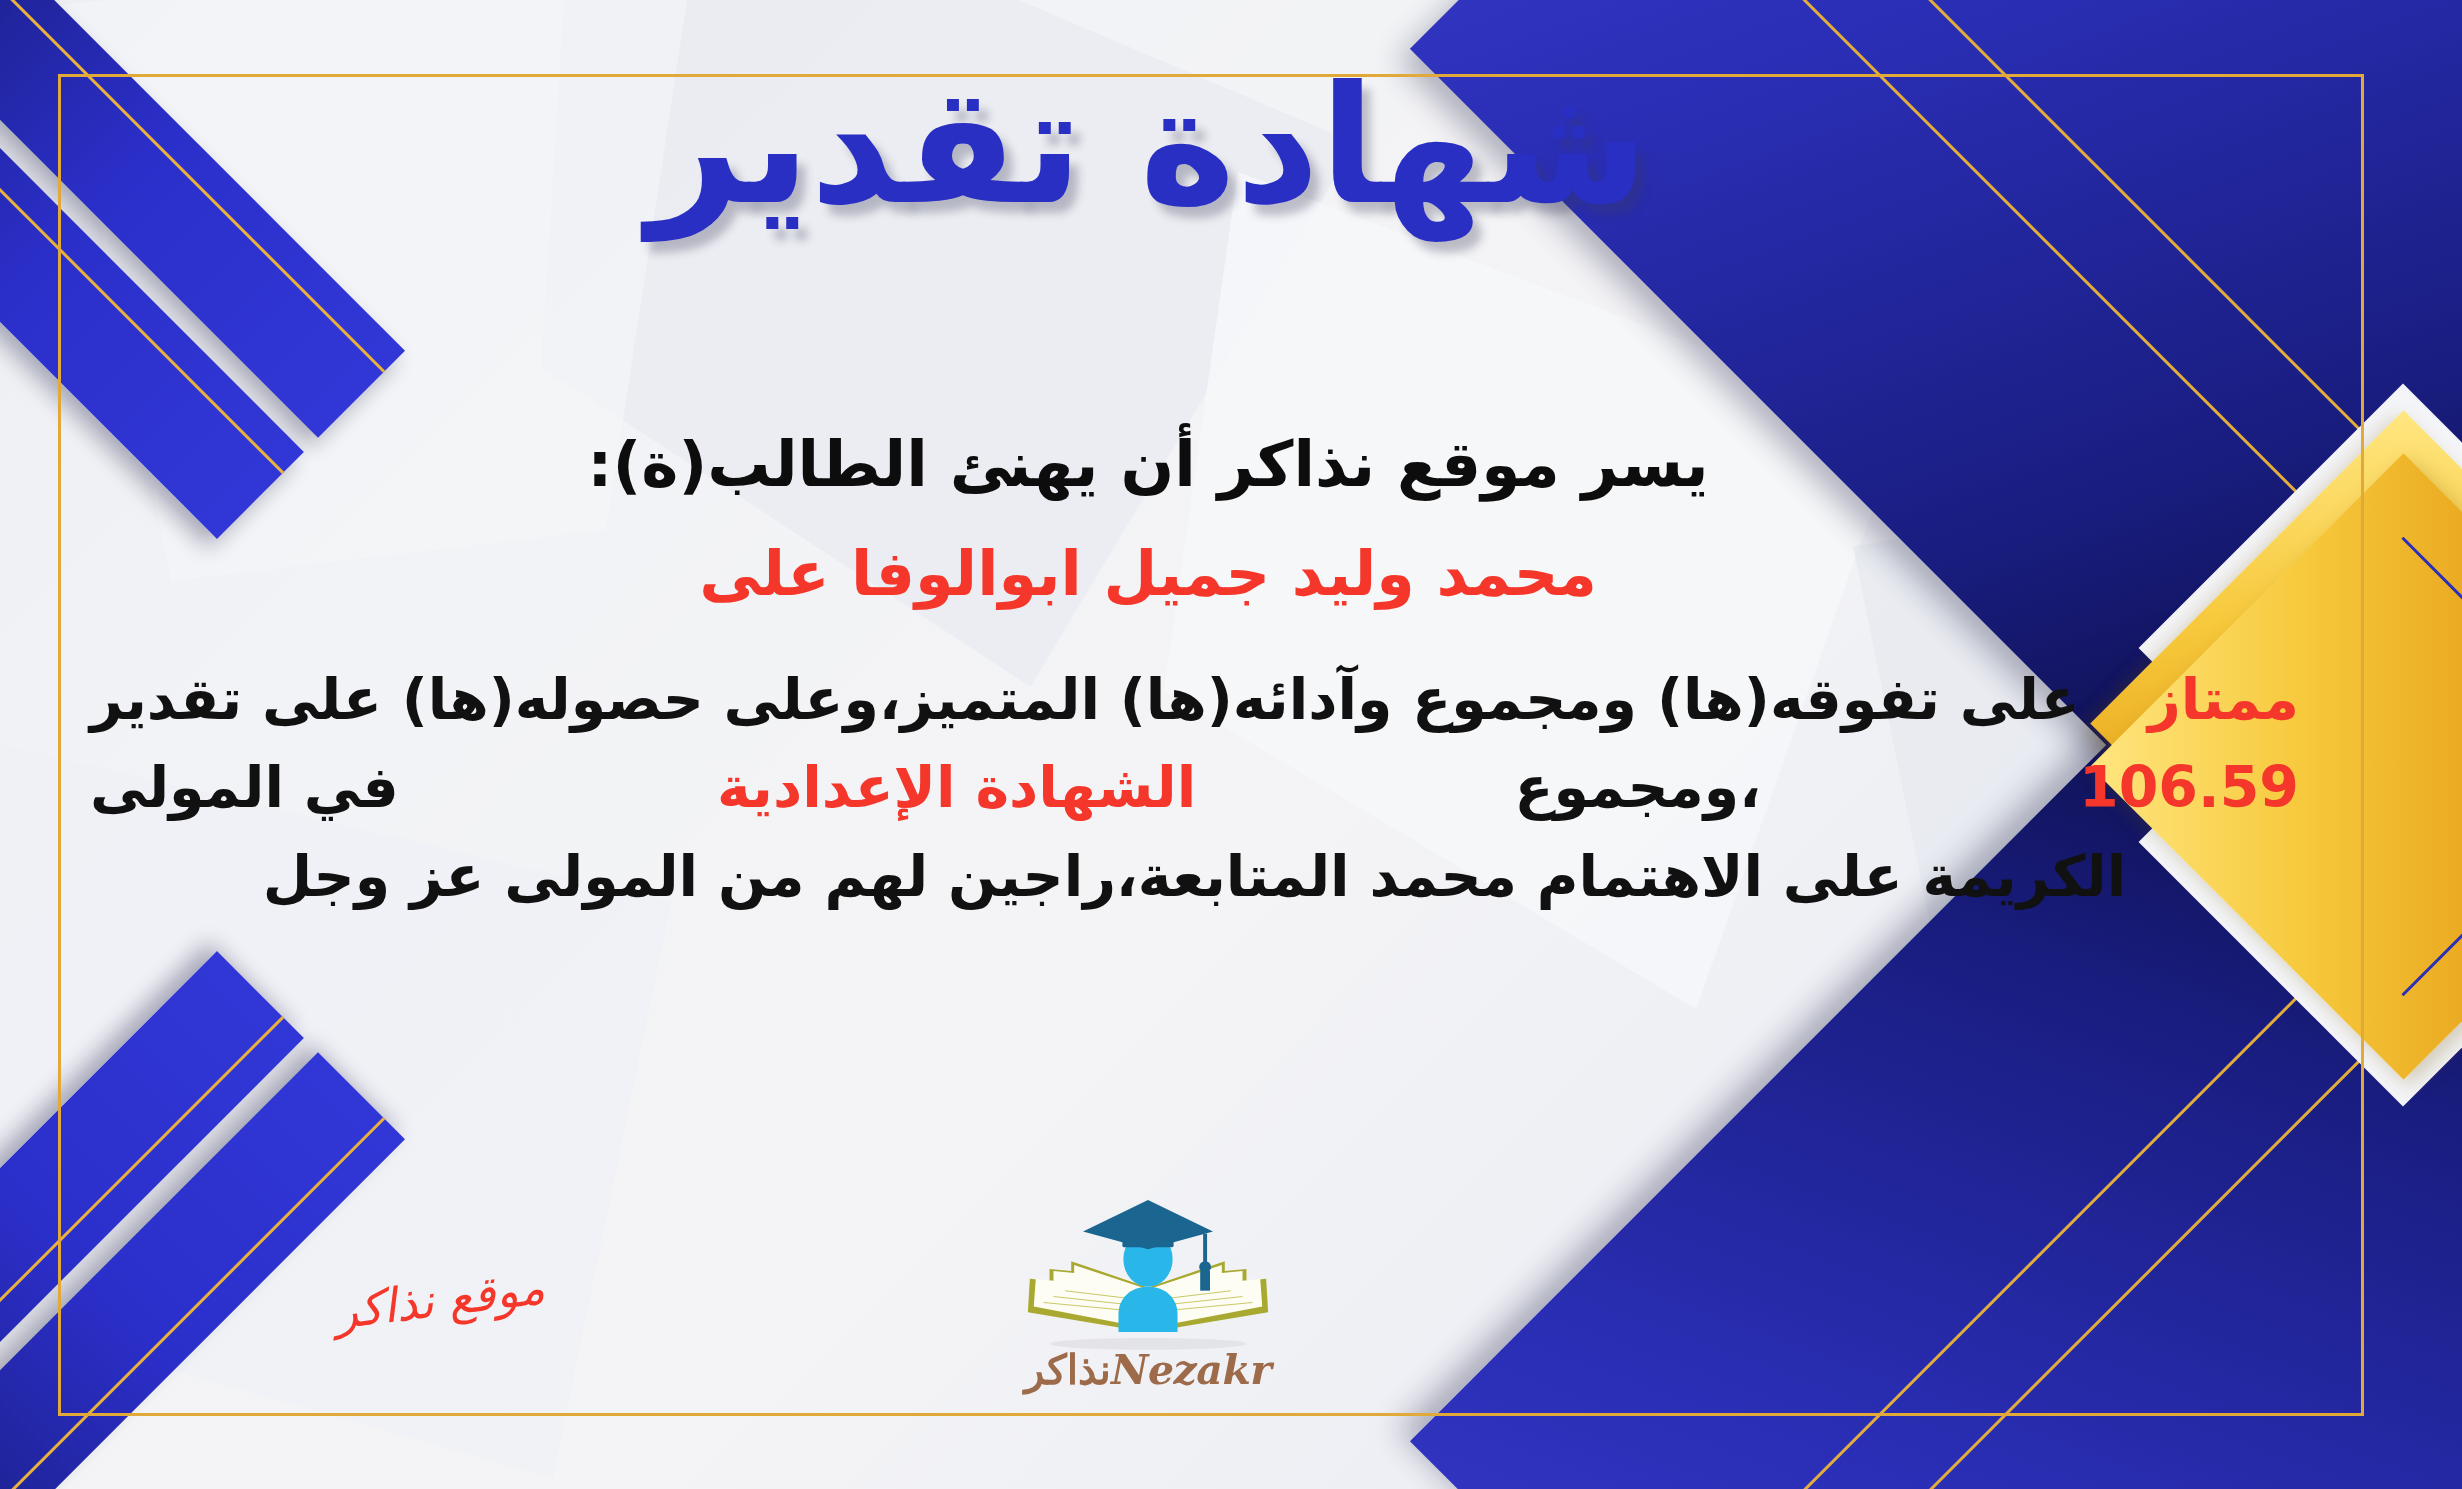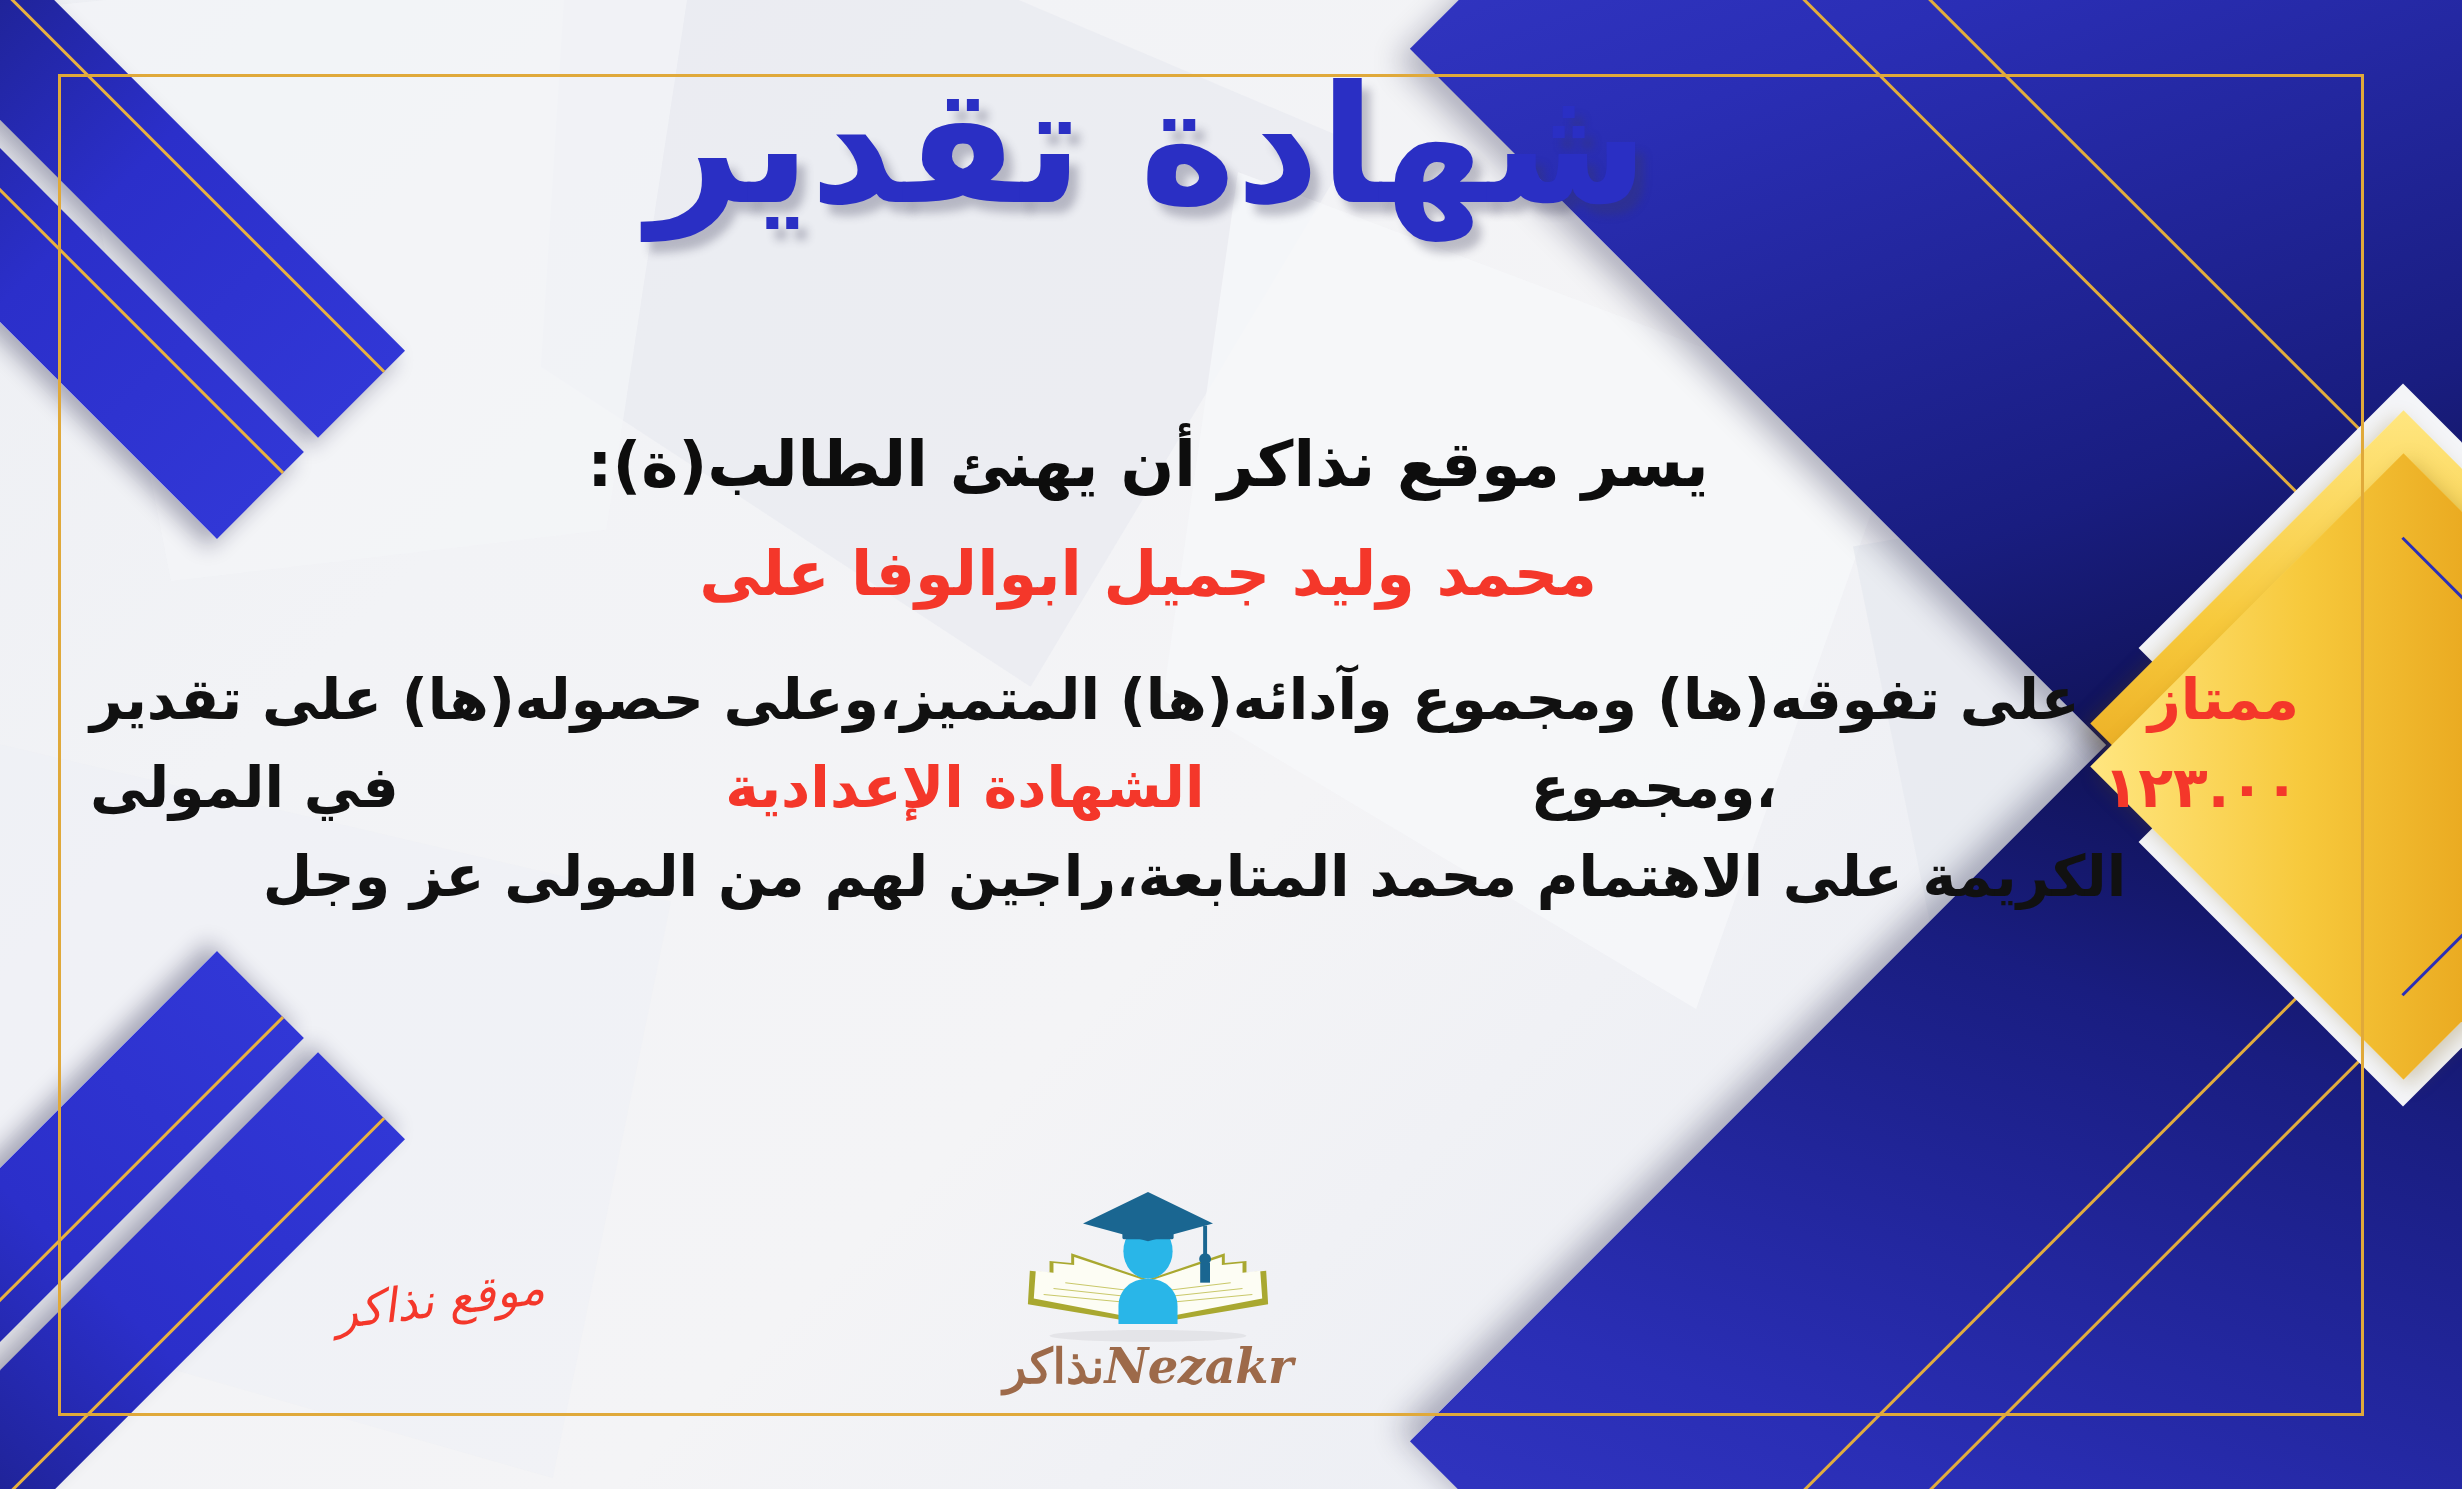--- a/index.html
+++ b/index.html
@@ -120,21 +120,21 @@
   
   .sign-block{position:absolute;bottom:163px;left:433px;width:345px;text-align:center;}
   .sign-label{font-size:58px;font-weight:700;color:#0d0d0d;}
   .sign-script{margin-top:29.5px;font-size:47px;color:#f4372a;
                font-family:"DejaVu Serif","Liberation Serif",serif;
                font-style:italic;transform:rotate(-7deg);display:inline-block;}
 
   
   .logo{position:absolute;bottom:96px;left:0;right:0;margin:auto;width:315px;text-align:center;}
   .logo svg{display:block;margin:0 auto;}
-  .logo-word{margin-top:-4.9px;font-size:48px;font-weight:700;color:#9d6a4a;
+  .logo-word{margin-top:-4.9px;font-size:41px;font-weight:700;color:#9d6a4a;
              font-family:"DejaVu Serif","Liberation Serif",serif;letter-spacing:-0.5px;}
   .logo-word .lat{font-style:italic;}
 </style>
 </head>
 <body>
 
 <div class="cert">
 
   <div class="poly p1"></div>
   <div class="poly p2"></div>
@@ -193,21 +193,21 @@
     <div class="student-name">محمد وليد جميل ابوالوفا على</div>
 
     <div class="body-block">
 
       <div class="body-line spread">
         <span class="hl">ممتاز</span>
         <span>على تفوقه(ها) ومجموع وآدائه(ها) المتميز،وعلى حصوله(ها) على تقدير</span>
       </div>
 
       <div class="body-line spread">
-        <span class="num">١٢٣.٠٠</span>
+        <span class="num">106.59</span>
         <span>،ومجموع</span>
         <span class="hl">الشهادة الإعدادية</span>
         <span>في المولى</span>
       </div>
 
       <div class="body-line">الكريمة على الاهتمام محمد المتابعة،راجين لهم من المولى عز وجل</div>
 
     </div>
 
     <div class="sign-block">

